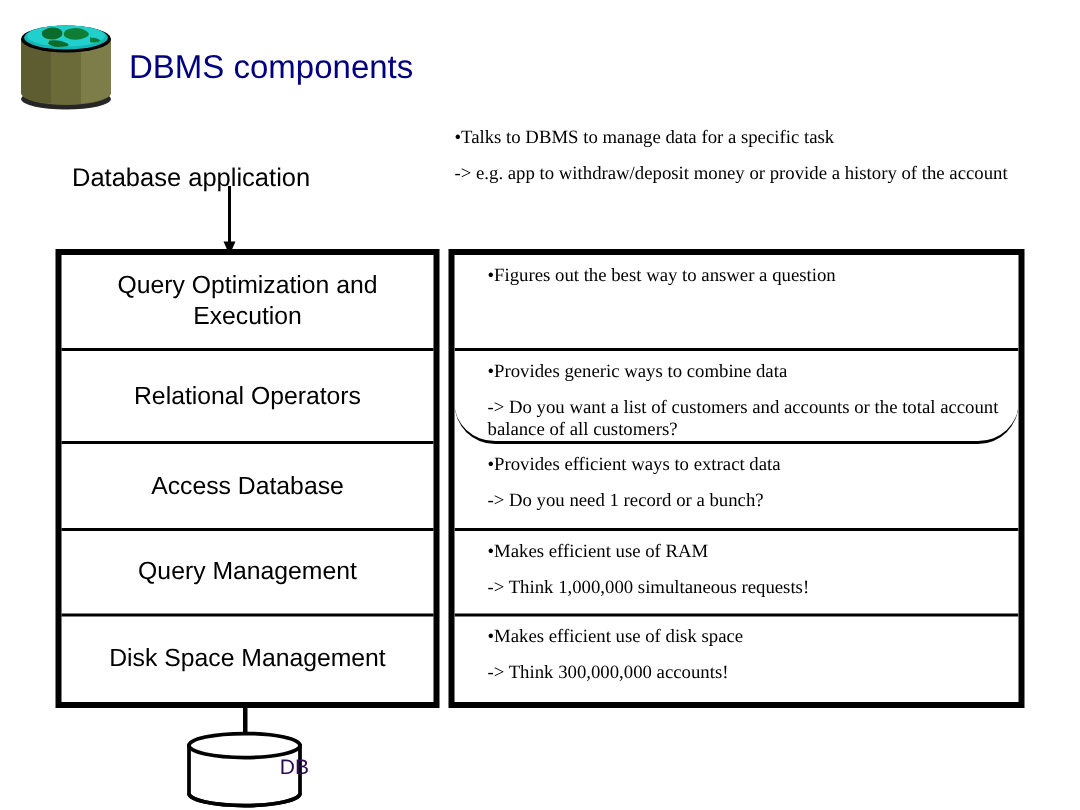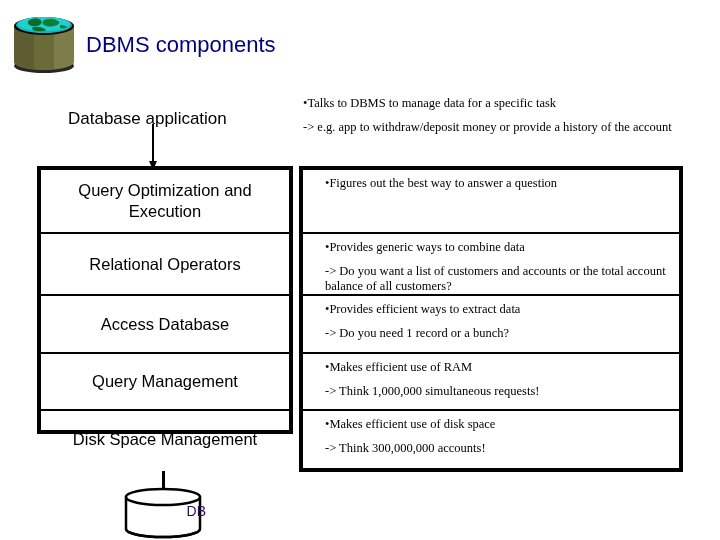--- a/index.html
+++ b/index.html
@@ -41,21 +41,21 @@
     color: #000080;
     font-family: "Liberation Sans", sans-serif;
     white-space: nowrap;
     letter-spacing: 0px;
   }
 
   
   #top-notes {
     position: absolute;
     left: 303px;
-    top: 96px;
+    top: 84px;
     width: 382px;
     color: #000000;
     font-family: "Liberation Serif", serif;
     font-size: 12.5px;
     line-height: 15px;
   }
   #top-notes .note-bullet {
     margin: 0 0 9px 0;
   }
   #top-notes .note-arrow {
@@ -65,39 +65,38 @@
   
   #db-app-label {
     position: absolute;
     left: 48px;
     top: 108px;
     font-size: 17px;
     line-height: 22px;
     color: #000000;
     font-family: "Liberation Sans", sans-serif;
     white-space: nowrap;
-    margin-left: 20px;
   }
 
   
   #db-app-arrow {
     position: absolute;
     left: 146px;
     top: 124px;
     width: 14px;
     height: 46px;
   }
 
   
   #component-stack {
     position: absolute;
     left: 37px;
     top: 166px;
     width: 256px;
-    height: 268px;
+    height: 306px;
     border: 4px solid #000000;
     box-sizing: border-box;
     background: #ffffff;
   }
   #component-stack .comp-row {
     box-sizing: border-box;
     border-bottom: 2px solid #000000;
     display: flex;
     align-items: center;
     justify-content: center;
@@ -134,20 +133,21 @@
     padding: 6px 0 4px 22px;
     font-family: "Liberation Serif", serif;
     font-size: 12.5px;
     line-height: 15px;
     color: #000000;
     overflow: hidden;
     white-space: nowrap;
   }
   #detail-stack .detail-row.wrap {
     white-space: normal;
+    border-radius: 27px;
   }
   #detail-stack .detail-row:last-child {
     border-bottom: none;
   }
   #detail-stack .d-bullet { margin: 0 0 9px 0; }
   #detail-stack .d-arrow  { margin: 0; }
 
   
   #db-connector {
     position: absolute;

